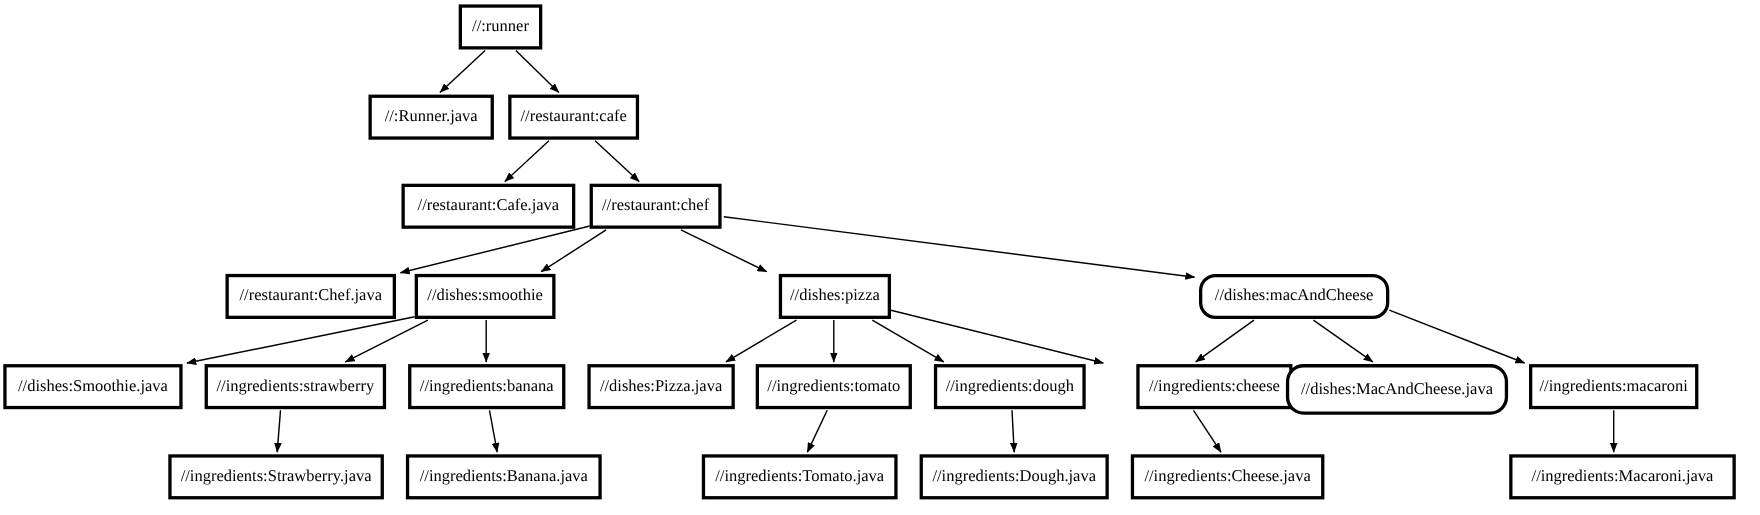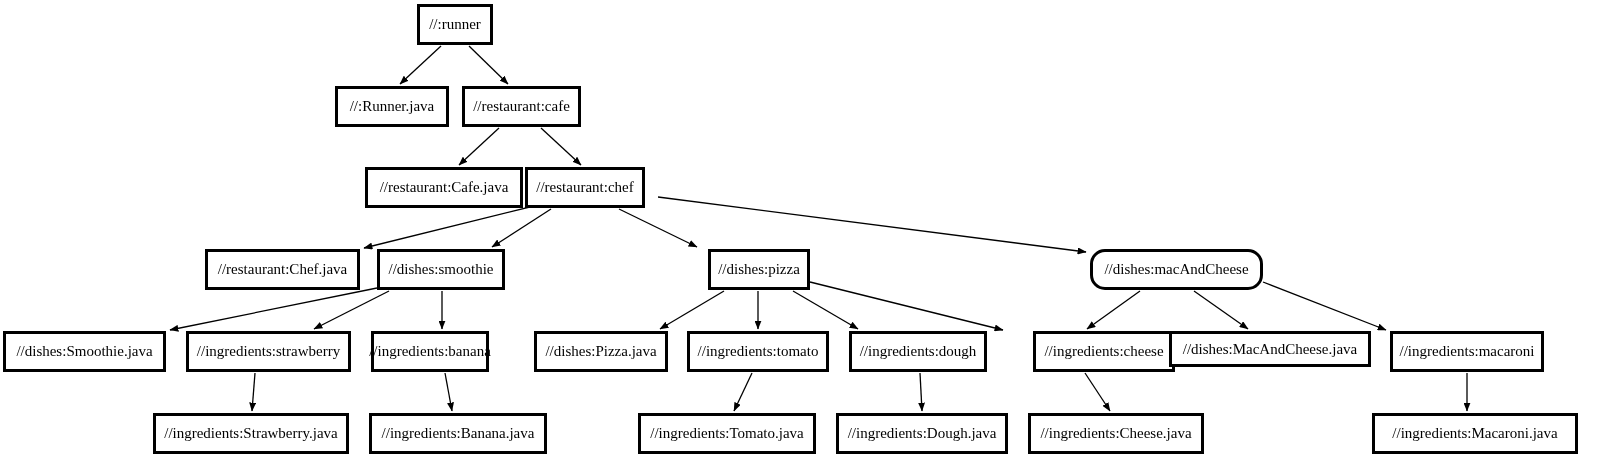--- a/index.html
+++ b/index.html
@@ -87,57 +87,57 @@
       </div>
       <div class="node" style="left: 335px; top: 86px; width: 114px; height: 41px; border-color: rgb(0, 0, 0); background: rgb(255, 255, 255);">
         <span class="node-label">//:Runner.java</span>
       </div>
       <div class="node" style="left: 462px; top: 86px; width: 119px; height: 41px; border-color: rgb(0, 0, 0); background: rgb(255, 255, 255);">
         <span class="node-label">//restaurant:cafe</span>
       </div>
       <div class="node" style="left: 365px; top: 167px; width: 158px; height: 41px; border-color: rgb(0, 0, 0); background: rgb(255, 255, 255);">
         <span class="node-label">//restaurant:Cafe.java</span>
       </div>
-      <div class="node" style="left: 525px; top: 167px; width: 120px; height: 41px; border-color: rgb(0, 0, 0); background: rgb(255, 255, 255);">
+      <div class="node" style="left: 536px; top: 167px; width: 120px; height: 41px; border-color: rgb(0, 0, 0); background: rgb(255, 255, 255);">
         <span class="node-label">//restaurant:chef</span>
       </div>
       <div class="node" style="left: 205px; top: 249px; width: 155px; height: 41px; border-color: rgb(0, 0, 0); background: rgb(255, 255, 255);">
         <span class="node-label">//restaurant:Chef.java</span>
       </div>
       <div class="node" style="left: 377px; top: 249px; width: 128px; height: 41px; border-color: rgb(0, 0, 0); background: rgb(255, 255, 255);">
         <span class="node-label">//dishes:smoothie</span>
       </div>
       <div class="node" style="left: 708px; top: 249px; width: 102px; height: 41px; border-color: rgb(0, 0, 0); background: rgb(255, 255, 255);">
         <span class="node-label">//dishes:pizza</span>
       </div>
       <div class="node" style="left: 1090px; top: 249px; width: 173px; height: 41px; border-color: rgb(0, 0, 0); background: rgb(255, 255, 255); border-radius: 15px;">
         <span class="node-label">//dishes:macAndCheese</span>
       </div>
       <div class="node" style="left: 3px; top: 331px; width: 163px; height: 41px; border-color: rgb(0, 0, 0); background: rgb(255, 255, 255);">
         <span class="node-label">//dishes:Smoothie.java</span>
       </div>
       <div class="node" style="left: 186px; top: 331px; width: 165px; height: 41px; border-color: rgb(0, 0, 0); background: rgb(255, 255, 255);">
         <span class="node-label">//ingredients:strawberry</span>
       </div>
-      <div class="node" style="left: 371px; top: 331px; width: 118px; height: 41px; border-color: rgb(0, 0, 0); background: rgb(255, 255, 255);">
+      <div class="node" style="left: 371px; top: 331px; width: 143px; height: 41px; border-color: rgb(0, 0, 0); background: rgb(255, 255, 255);">
         <span class="node-label">//ingredients:banana</span>
       </div>
       <div class="node" style="left: 534px; top: 331px; width: 134px; height: 41px; border-color: rgb(0, 0, 0); background: rgb(255, 255, 255);">
         <span class="node-label">//dishes:Pizza.java</span>
       </div>
       <div class="node" style="left: 687px; top: 331px; width: 142px; height: 41px; border-color: rgb(0, 0, 0); background: rgb(255, 255, 255);">
         <span class="node-label">//ingredients:tomato</span>
       </div>
       <div class="node" style="left: 849px; top: 331px; width: 138px; height: 41px; border-color: rgb(0, 0, 0); background: rgb(255, 255, 255); text-align: right;">
         <span class="node-label">//ingredients:dough</span>
       </div>
       <div class="node" style="left: 1007px; top: 331px; width: 142px; height: 41px; border-color: rgb(0, 0, 0); background: rgb(255, 255, 255); margin-left: 26px;">
         <span class="node-label">//ingredients:cheese</span>
       </div>
-      <div class="node" style="left: 1169px; top: 331px; width: 202px; height: 36px; border-color: rgb(0, 0, 0); background: rgb(255, 255, 255);">
+      <div class="node" style="left: 1169px; top: 331px; width: 202px; height: 46px; border-color: rgb(0, 0, 0); background: rgb(255, 255, 255); border-radius: 16px;">
         <span class="node-label">//dishes:MacAndCheese.java</span>
       </div>
       <div class="node" style="left: 1390px; top: 331px; width: 154px; height: 41px; border-color: rgb(0, 0, 0); background: rgb(255, 255, 255);">
         <span class="node-label">//ingredients:macaroni</span>
       </div>
       <div class="node" style="left: 153px; top: 413px; width: 196px; height: 41px; border-color: rgb(0, 0, 0); background: rgb(255, 255, 255);">
         <span class="node-label">//ingredients:Strawberry.java</span>
       </div>
       <div class="node" style="left: 369px; top: 413px; width: 178px; height: 41px; border-color: rgb(0, 0, 0); background: rgb(255, 255, 255);">
         <span class="node-label">//ingredients:Banana.java</span>

